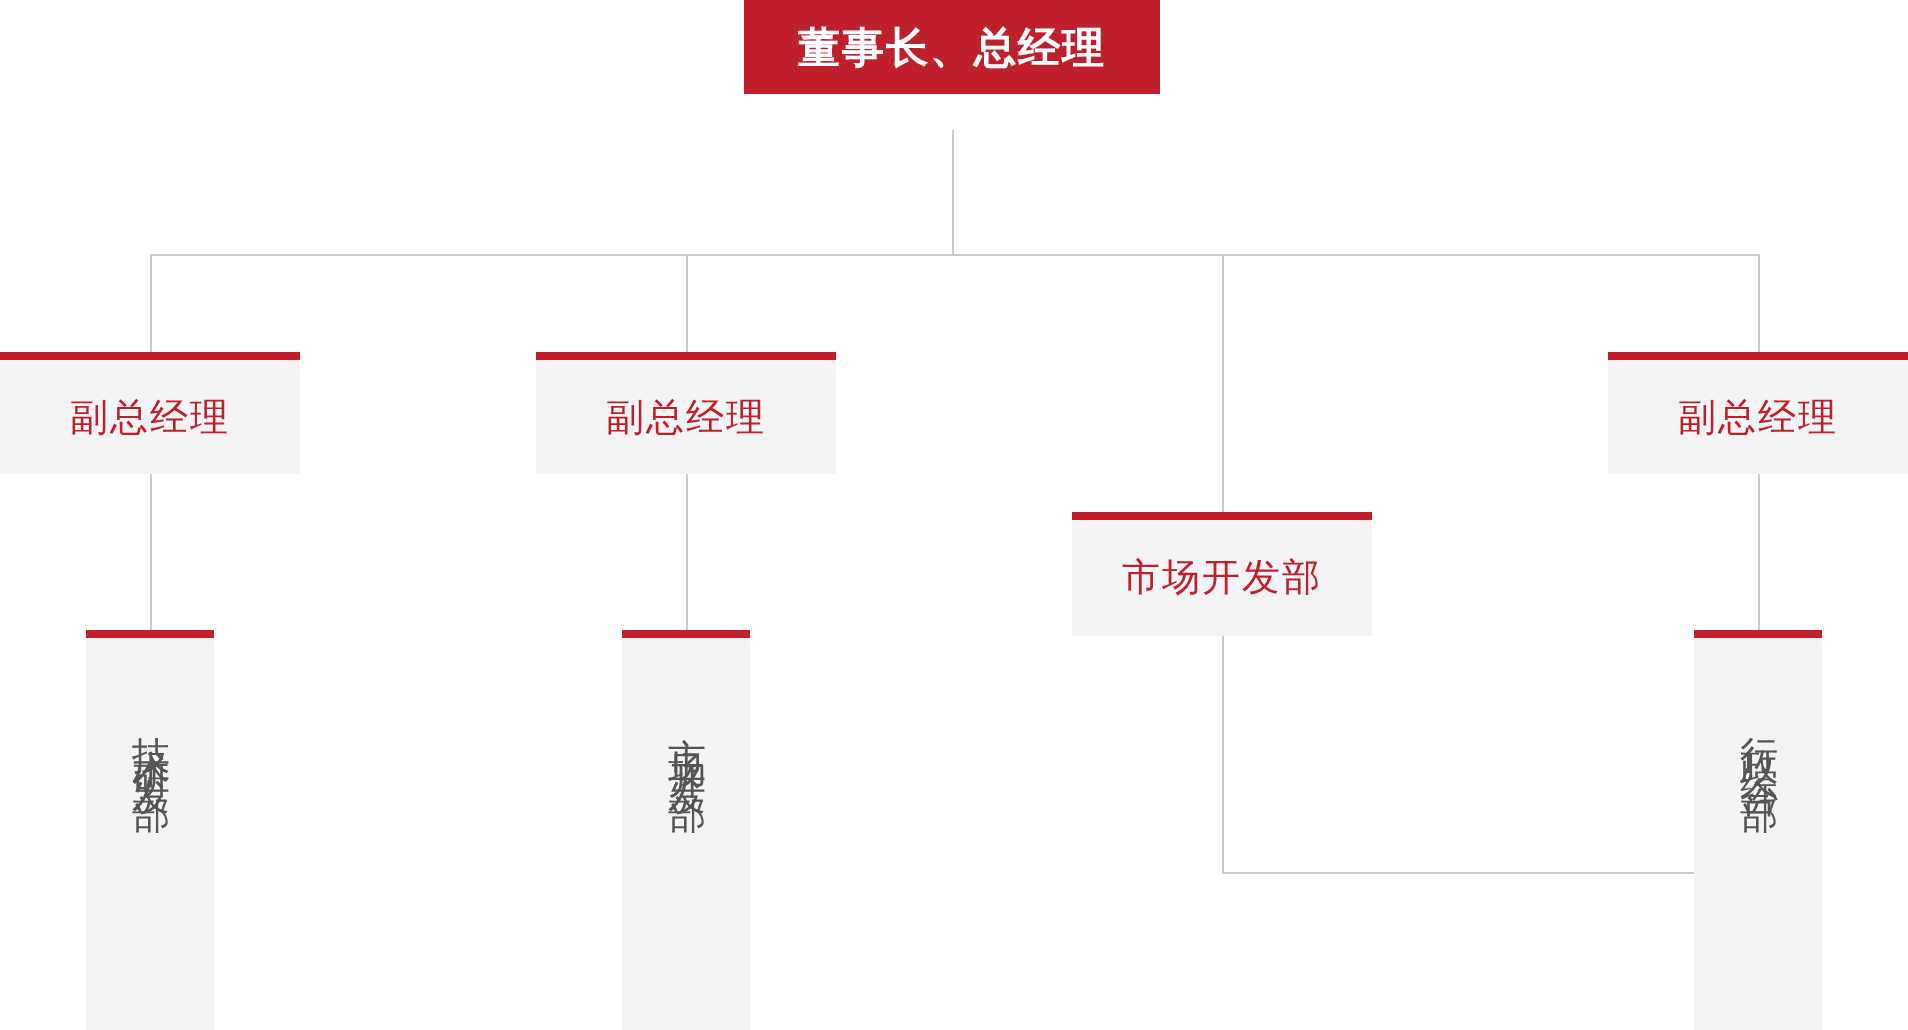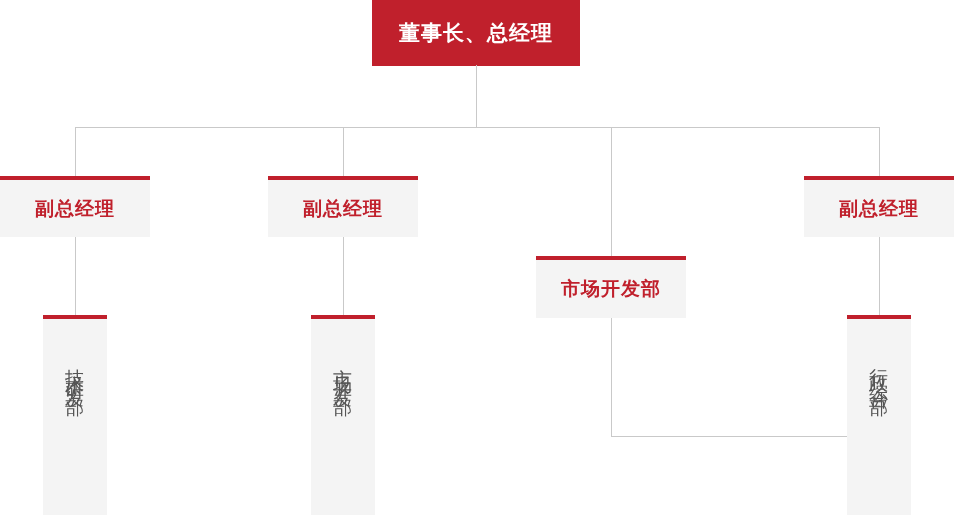--- a/index.html
+++ b/index.html
@@ -43,21 +43,20 @@
     font-weight: bold;
     letter-spacing: 1px;
   }
 
   .node-mid {
     background: #f4f4f4;
     border-top: 4px solid #c0202c;
     color: #c0202c;
     font-size: 19px;
     letter-spacing: 1px;
-    font-weight: bold;
   }
 
   .node-dept {
     background: #f4f4f4;
     border-top: 4px solid #c0202c;
     color: #555555;
     font-size: 19px;
     align-items: flex-start;
     padding-top: 34px;
   }
@@ -67,21 +66,21 @@
     letter-spacing: 7px;
     line-height: 1;
     white-space: nowrap;
   }
 </style>
 </head>
 <body>
 
 <div id="org-chart">
 
-  <div class="node node-root" style="left:372px; top:0px; width:208px; height:66px;">
+  <div class="node node-root" style="left:372px; top:0px; width:208px; height:47px;">
     <span>董事长、总经理</span>
   </div>
 
   <div class="line line-v" style="left:476px; top:65px; height:62px;"></div>
 
   <div class="line line-h" style="left:75px; top:127px; width:805px;"></div>
 
   <div class="line line-v" style="left:75px; top:127px; height:49px;"></div>
   <div class="line line-v" style="left:343px; top:127px; height:49px;"></div>
   <div class="line line-v" style="left:611px; top:127px; height:129px;"></div>

